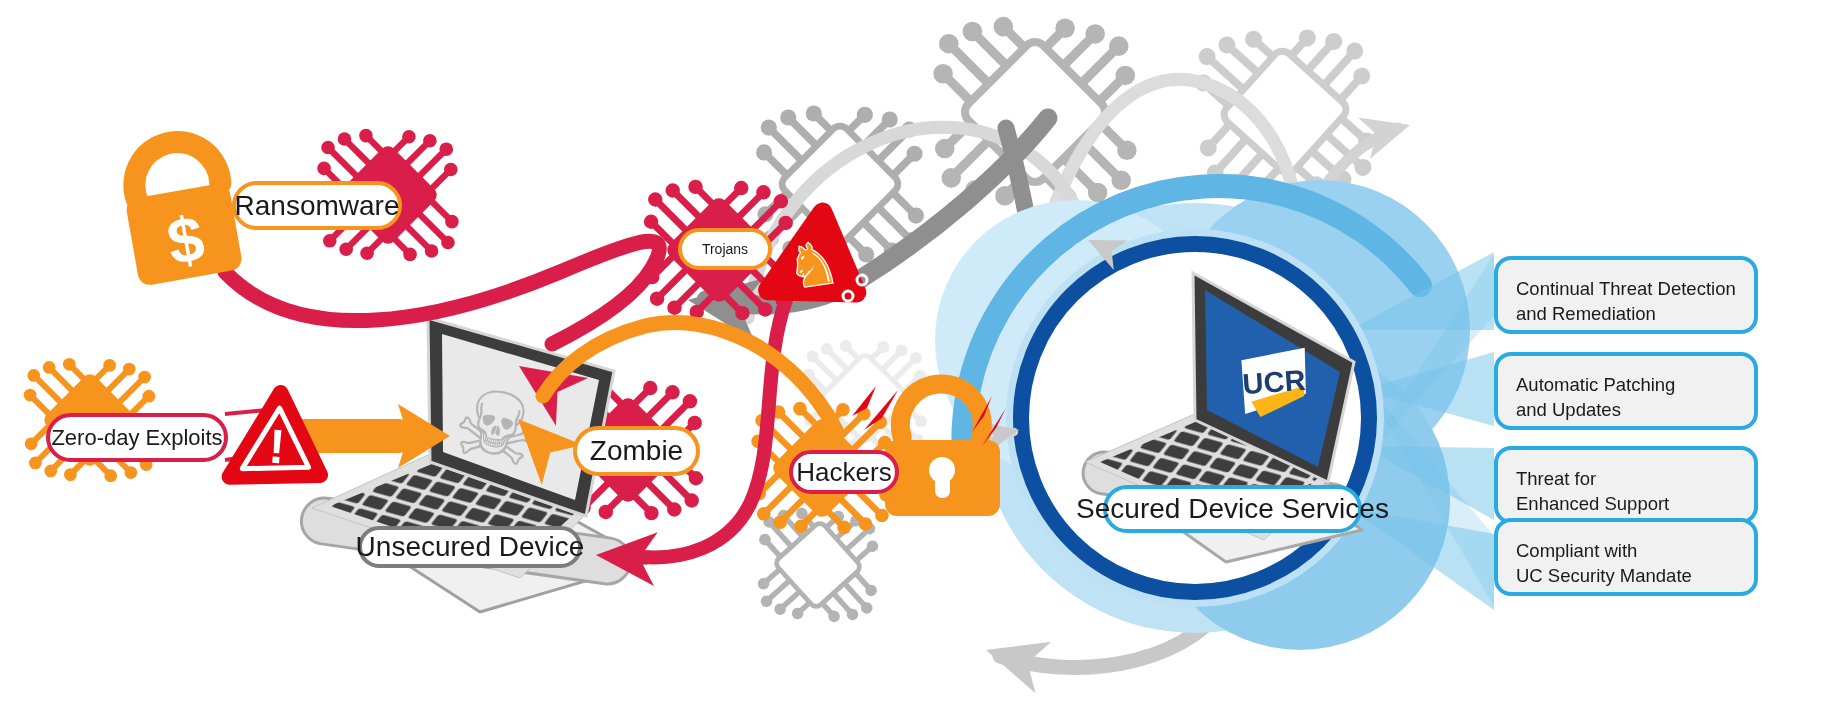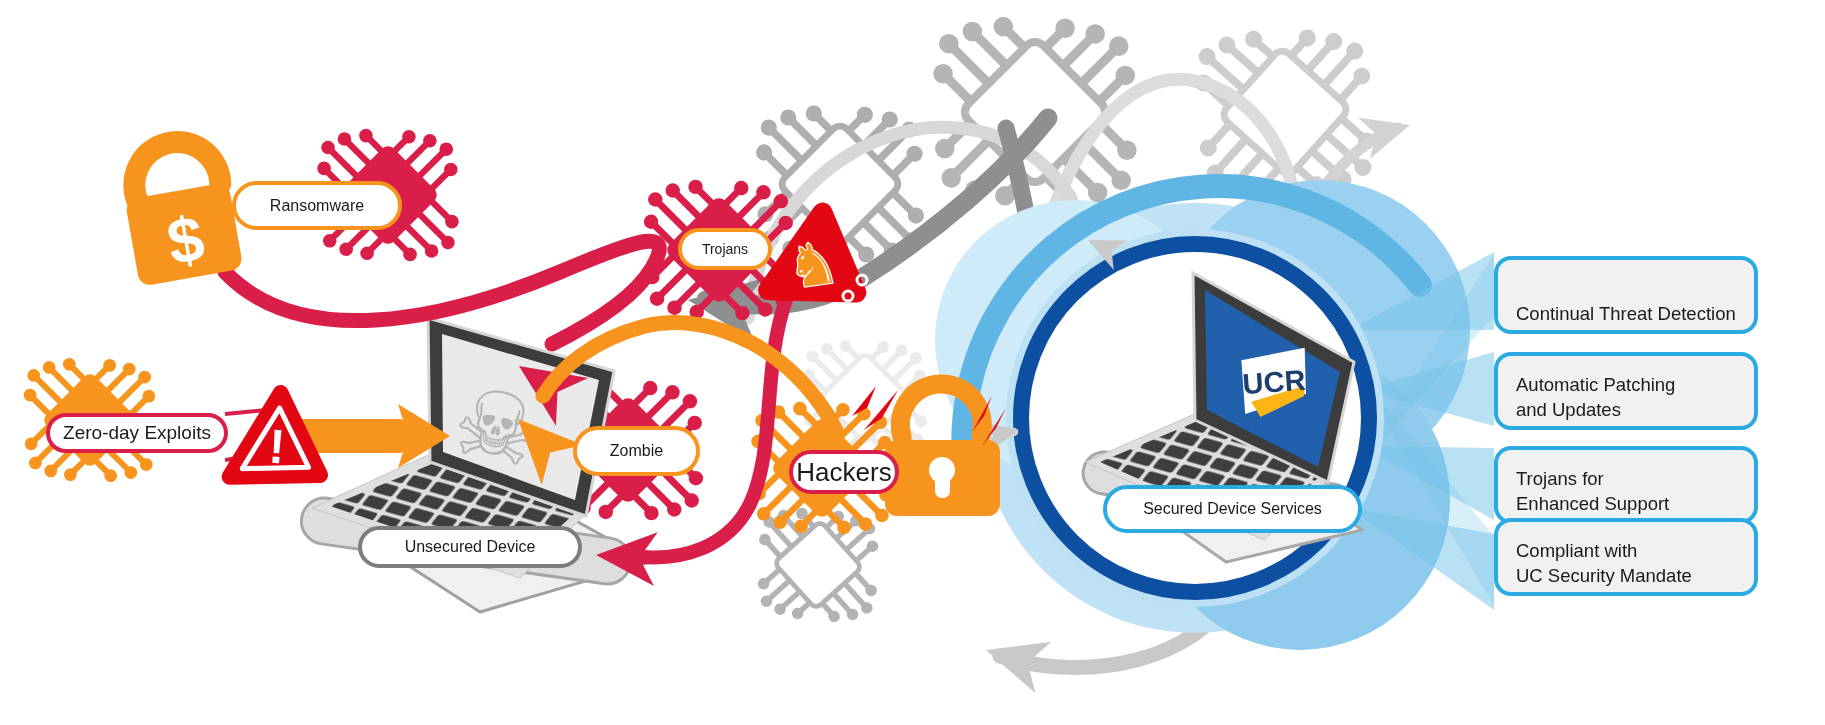--- a/index.html
+++ b/index.html
@@ -1,21 +1,21 @@
 <!DOCTYPE html>
 <html><head>
 <meta charset="utf-8">
 <style>
   html,body{margin:0;padding:0;background:#fff;}
   #stage{position:relative;width:1825px;height:725px;overflow:hidden;background:#fff;
          font-family:"Liberation Sans",sans-serif;}
   #art{position:absolute;left:0;top:0;}
   svg text{font-family:"Liberation Sans","DejaVu Sans",sans-serif;}
   .pill{position:absolute;background:#fff;display:flex;align-items:center;justify-content:center;
-        color:#1a1a1a;font-size:16px;white-space:nowrap;box-sizing:border-box;z-index:5;}
+        color:#1a1a1a;font-size:28px;white-space:nowrap;box-sizing:border-box;z-index:5;}
   .pill.orange{border:4px solid #F7941D;border-radius:30px;}
   .pill.red{border:4px solid #D91F49;border-radius:30px;}
   .pill.gray{border:4px solid #7d7d7d;border-radius:24px;}
   .pill.blue{border:4px solid #29ABE2;border-radius:26px;}
   .benefit{position:absolute;left:1494px;width:264px;height:78px;background:#F1F1F2;
            border:4px solid #29ABE2;border-radius:17px;box-sizing:border-box;
            display:flex;flex-direction:column;justify-content:flex-end;padding:4px 18px;
            color:#1a1a1a;font-size:18.5px;line-height:1.32;z-index:5;}
   .benefit span{display:block;}
 </style>
@@ -233,21 +233,21 @@
 </svg>
 
 <div class="pill orange" style="left:232px;top:181px;width:170px;height:49px;">
   <span>Ransomware</span>
 </div>
 
 <div class="pill orange" style="left:678px;top:228px;width:94px;height:42px;font-size:14px;">
   <span>Trojans</span>
 </div>
 
-<div class="pill red" style="left:46px;top:413px;width:182px;height:40px;font-size:19px;">
+<div class="pill red" style="left:46px;top:413px;width:182px;height:49px;font-size:22px;">
   <span>Zero-day Exploits</span>
 </div>
 
 <div class="pill orange" style="left:573px;top:426px;width:127px;height:50px;">
   <span>Zombie</span>
 </div>
 
 <div class="pill red" style="left:789px;top:450px;width:110px;height:44px;font-size:26px;">
   <span>Hackers</span>
 </div>
@@ -255,27 +255,28 @@
 <div class="pill gray" style="left:358px;top:526px;width:224px;height:42px;">
   <span>Unsecured Device</span>
 </div>
 
 <div class="pill blue" style="left:1103px;top:485px;width:259px;height:48px;">
   <span>Secured Device Services</span>
 </div>
 
 <div class="benefit" style="top:256px;">
   <span>Continual Threat Detection</span>
+  <span>and Remediation</span>
 </div>
 <div class="benefit" style="top:352px;">
   <span>Automatic Patching</span>
   <span>and Updates</span>
 </div>
 <div class="benefit" style="top:446px;">
-  <span>Trojans for</span>
+  <span>Threat for</span>
   <span>Enhanced Support</span>
 </div>
 <div class="benefit" style="top:518px;">
   <span>Compliant with</span>
   <span>UC Security Mandate</span>
 </div>
 
 </div>
 
 </body></html>

